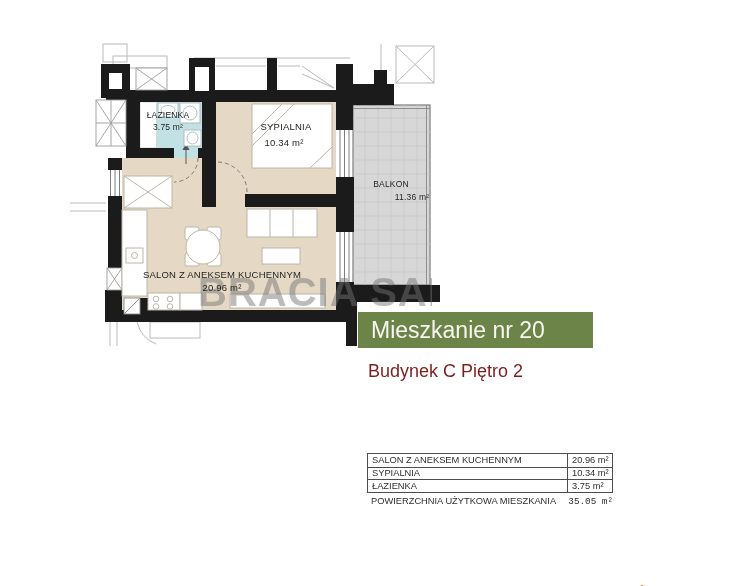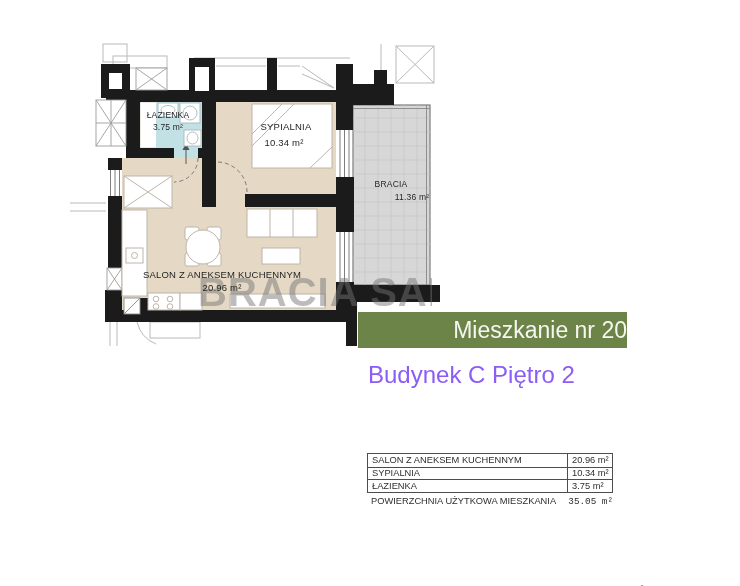--- a/index.html
+++ b/index.html
@@ -21,28 +21,28 @@
   
   .watermark {
     position:absolute; left:198px; top:272px; width:234px; height:44px;
     overflow:hidden; white-space:nowrap;
     font-size:40px; font-weight:bold; letter-spacing:1px; line-height:1.02;
     color:rgba(115,115,115,0.48);
   }
 
   
   .banner {
-    position:absolute; left:358px; top:312px; width:269px; height:36px;
+    position:absolute; left:358px; top:312px; width:235px; height:36px;
     background:#6d8449; color:#f6f6f0;
-    font-size:23px; line-height:36px; padding-left:13px;text-align:right;
+    font-size:23px; line-height:36px; padding-left:13px;
   }
 
   .subtitle {
     position:absolute; left:368px; top:361px;
-    font-size:24px; color:#8b5cf6;
+    font-size:18px; color:#7f1d1d;
   }
 
   
   .area-table { position:absolute; left:367px; top:453px; width:246px; font-size:9.3px; color:#2e2e2e; }
   .area-table .bordered { border:1px solid #4d4d4d; }
   .trow { display:flex; height:12.5px; align-items:center; }
   .bordered .trow + .trow { border-top:1px solid #4d4d4d; }
   .tlabel { width:199px; padding-left:4px; white-space:nowrap; overflow:hidden; }
   .tval { flex:1; border-left:1px solid #4d4d4d; padding-left:4px; height:100%; display:flex; align-items:center; white-space:nowrap; }
   .summary-row { display:flex; height:13px; align-items:center; margin-top:2px; }
@@ -249,21 +249,21 @@
   </svg>
 
   <div class="watermark">BRACIA SAD</div>
 
   <span class="lbl s85" style="left:168px; top:111px;">ŁAZIENKA</span>
   <span class="lbl s85" style="left:168px; top:123px;">3.75 m²</span>
 
   <span class="lbl s95" style="left:286px; top:122px;">SYPIALNIA</span>
   <span class="lbl s95" style="left:284px; top:138px;">10.34 m²</span>
 
-  <span class="lbl s85" style="left:391px; top:180px;">BRACIA</span>
+  <span class="lbl s85" style="left:391px; top:180px;">BALKON</span>
   <span class="lbl s85" style="left:412px; top:193px;">11.36 m²</span>
 
   <span class="lbl s95" style="left:222px; top:270px;">SALON Z ANEKSEM KUCHENNYM</span>
   <span class="lbl s95" style="left:222px; top:283px;">20.96 m²</span>
 
   <div class="banner">
     <span>Mieszkanie nr 20</span>
   </div>
 
   <div class="subtitle">Budynek C Piętro 2</div>

